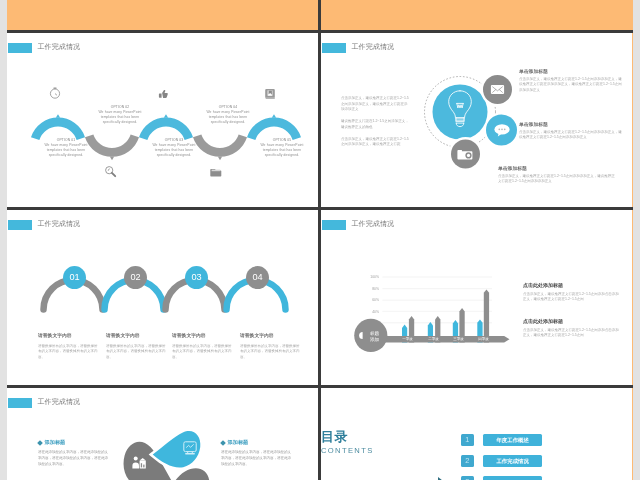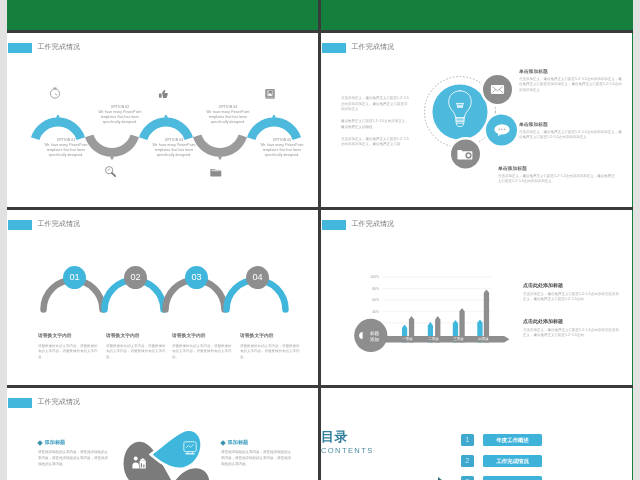--- a/index.html
+++ b/index.html
@@ -1,18 +1,18 @@
 <!DOCTYPE html>
 <html><head>
 <meta charset="utf-8">
 <style>
   html,body{margin:0;padding:0;}
   body{width:640px;height:480px;overflow:hidden;background:#fff;
        font-family:"Liberation Sans",sans-serif;}
-  #page{position:relative;width:640px;height:480px;background:#15803d;}
+  #page{position:relative;width:640px;height:480px;background:#fdba74;}
   .edge{position:absolute;top:0;bottom:0;width:7px;background:#e2e2e2;z-index:40;}
   .edge.l{left:0;} .edge.r{right:0;}
   .hline{position:absolute;left:0;width:640px;height:3px;background:#3b3b3b;z-index:30;}
   .vline{position:absolute;left:318px;top:0;height:480px;width:3px;background:#3b3b3b;z-index:30;}
   .slide{position:absolute;overflow:hidden;background:#fff;width:311px;height:175px;}
   .slide.c0{left:7px;} .slide.c1{left:321px;}
   .slide.r0{top:33px;} .slide.r1{top:210px;} .slide.r2{top:388px;}
 
   .shead{position:absolute;left:1px;top:10px;display:flex;align-items:center;}
   .shead .bar{width:24px;height:10px;background:#44b8dc;}

